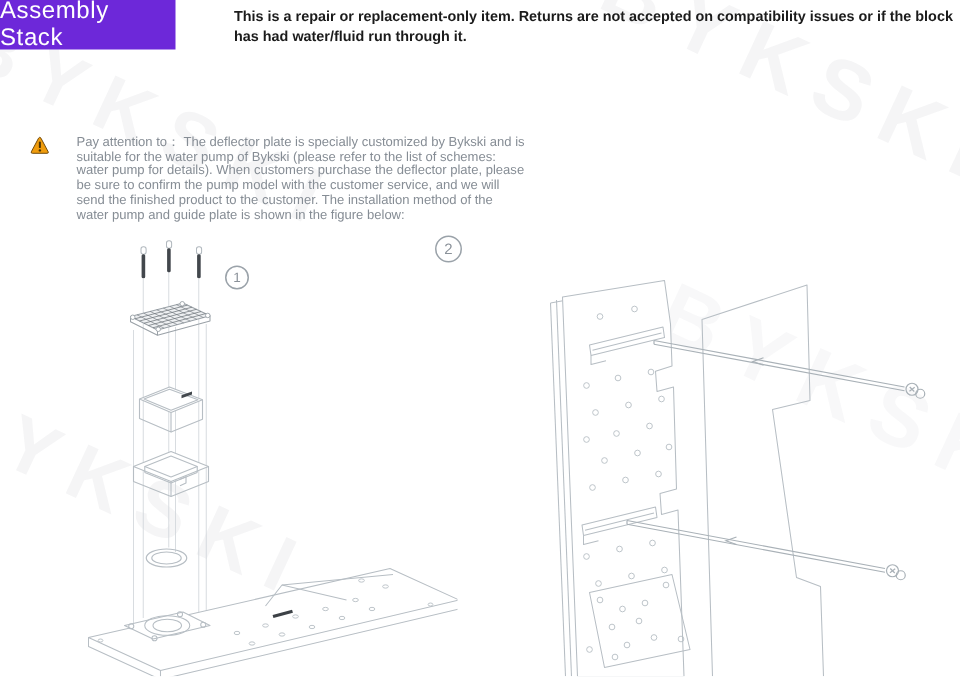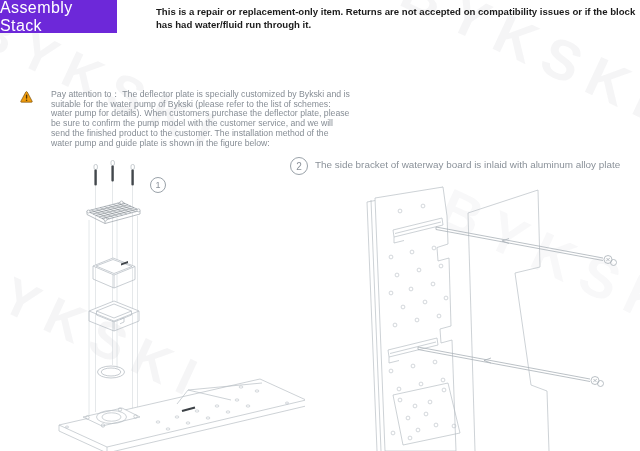--- a/index.html
+++ b/index.html
@@ -169,21 +169,20 @@
       <rect x="106.4" y="9.5" width="2.4" height="16" rx="1" fill="#42474c"></rect>
     </g>
   </svg>
 
   <div class="step step1">
     <span class="step-badge">1</span>
   </div>
 
   <div class="step step2">
     <span class="step-badge">2</span>
-    <p class="step-text">The side bracket of waterway board is inlaid with aluminum alloy plate</p>
   </div>
 
   <svg id="diagRight" class="diag" width="280" height="273" viewBox="0 0 280 273">
     <g stroke="#b7bec4" stroke-width="0.7" fill="none" stroke-linejoin="round">
       <line x1="11" y1="22" x2="21" y2="273"></line>
       <line x1="7" y1="24" x2="17" y2="273"></line>
       <polyline points="7,24 79,11 83,9"></polyline>
       <path d="M15,20 L83,9 L87,38 L88,66 L77,69.5 L78,83 L89,80 L91,148 L80,151 L81,165 L92,162 L96,273 L25,273 Z" fill="#ffffff"></path>
       <polygon points="33,52 82,40 83,47 34,59"></polygon>
       <line x1="35" y1="55.5" x2="81" y2="44"></line>

